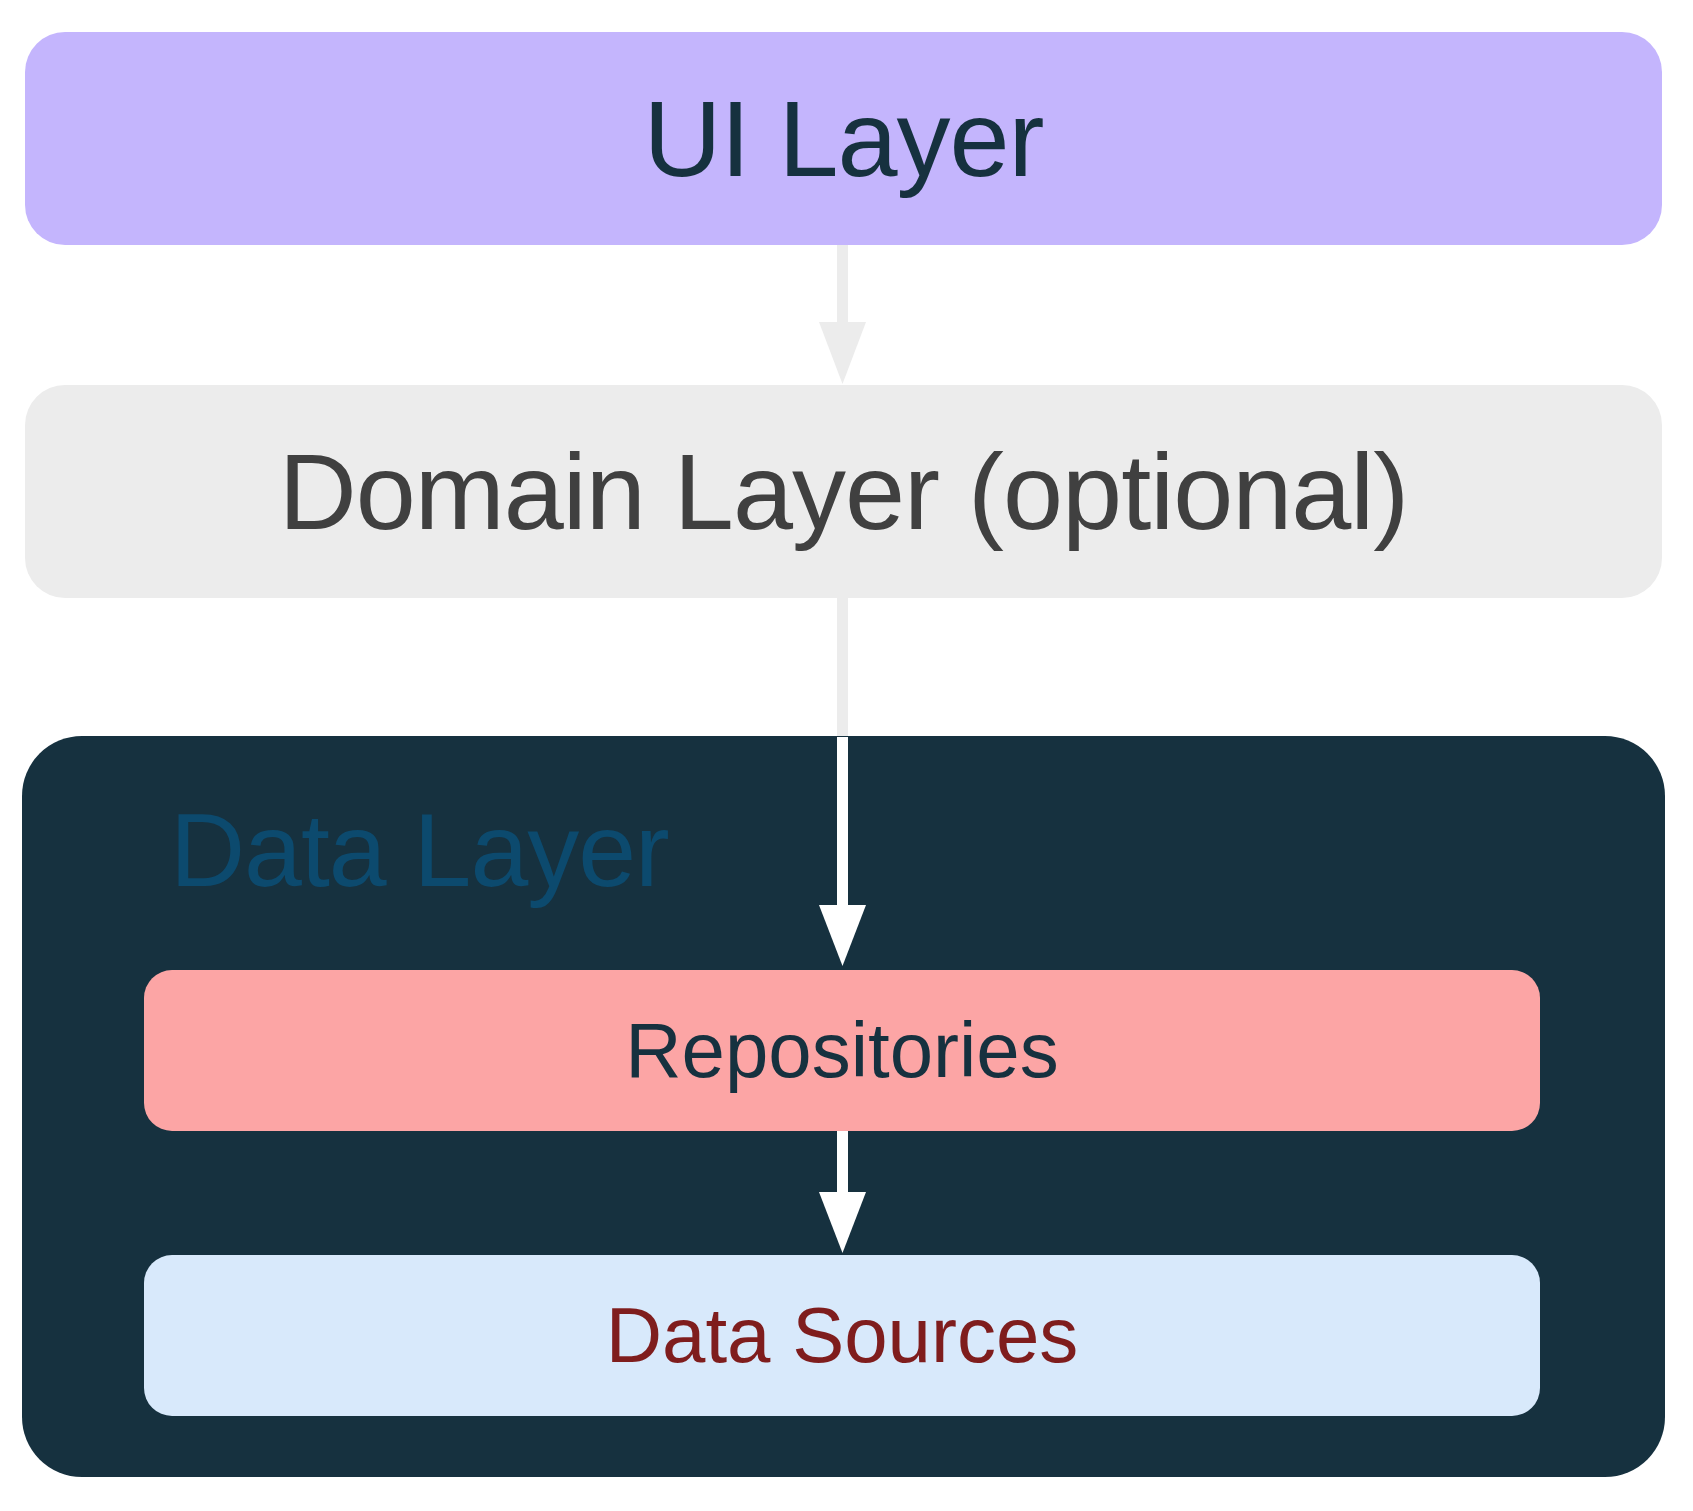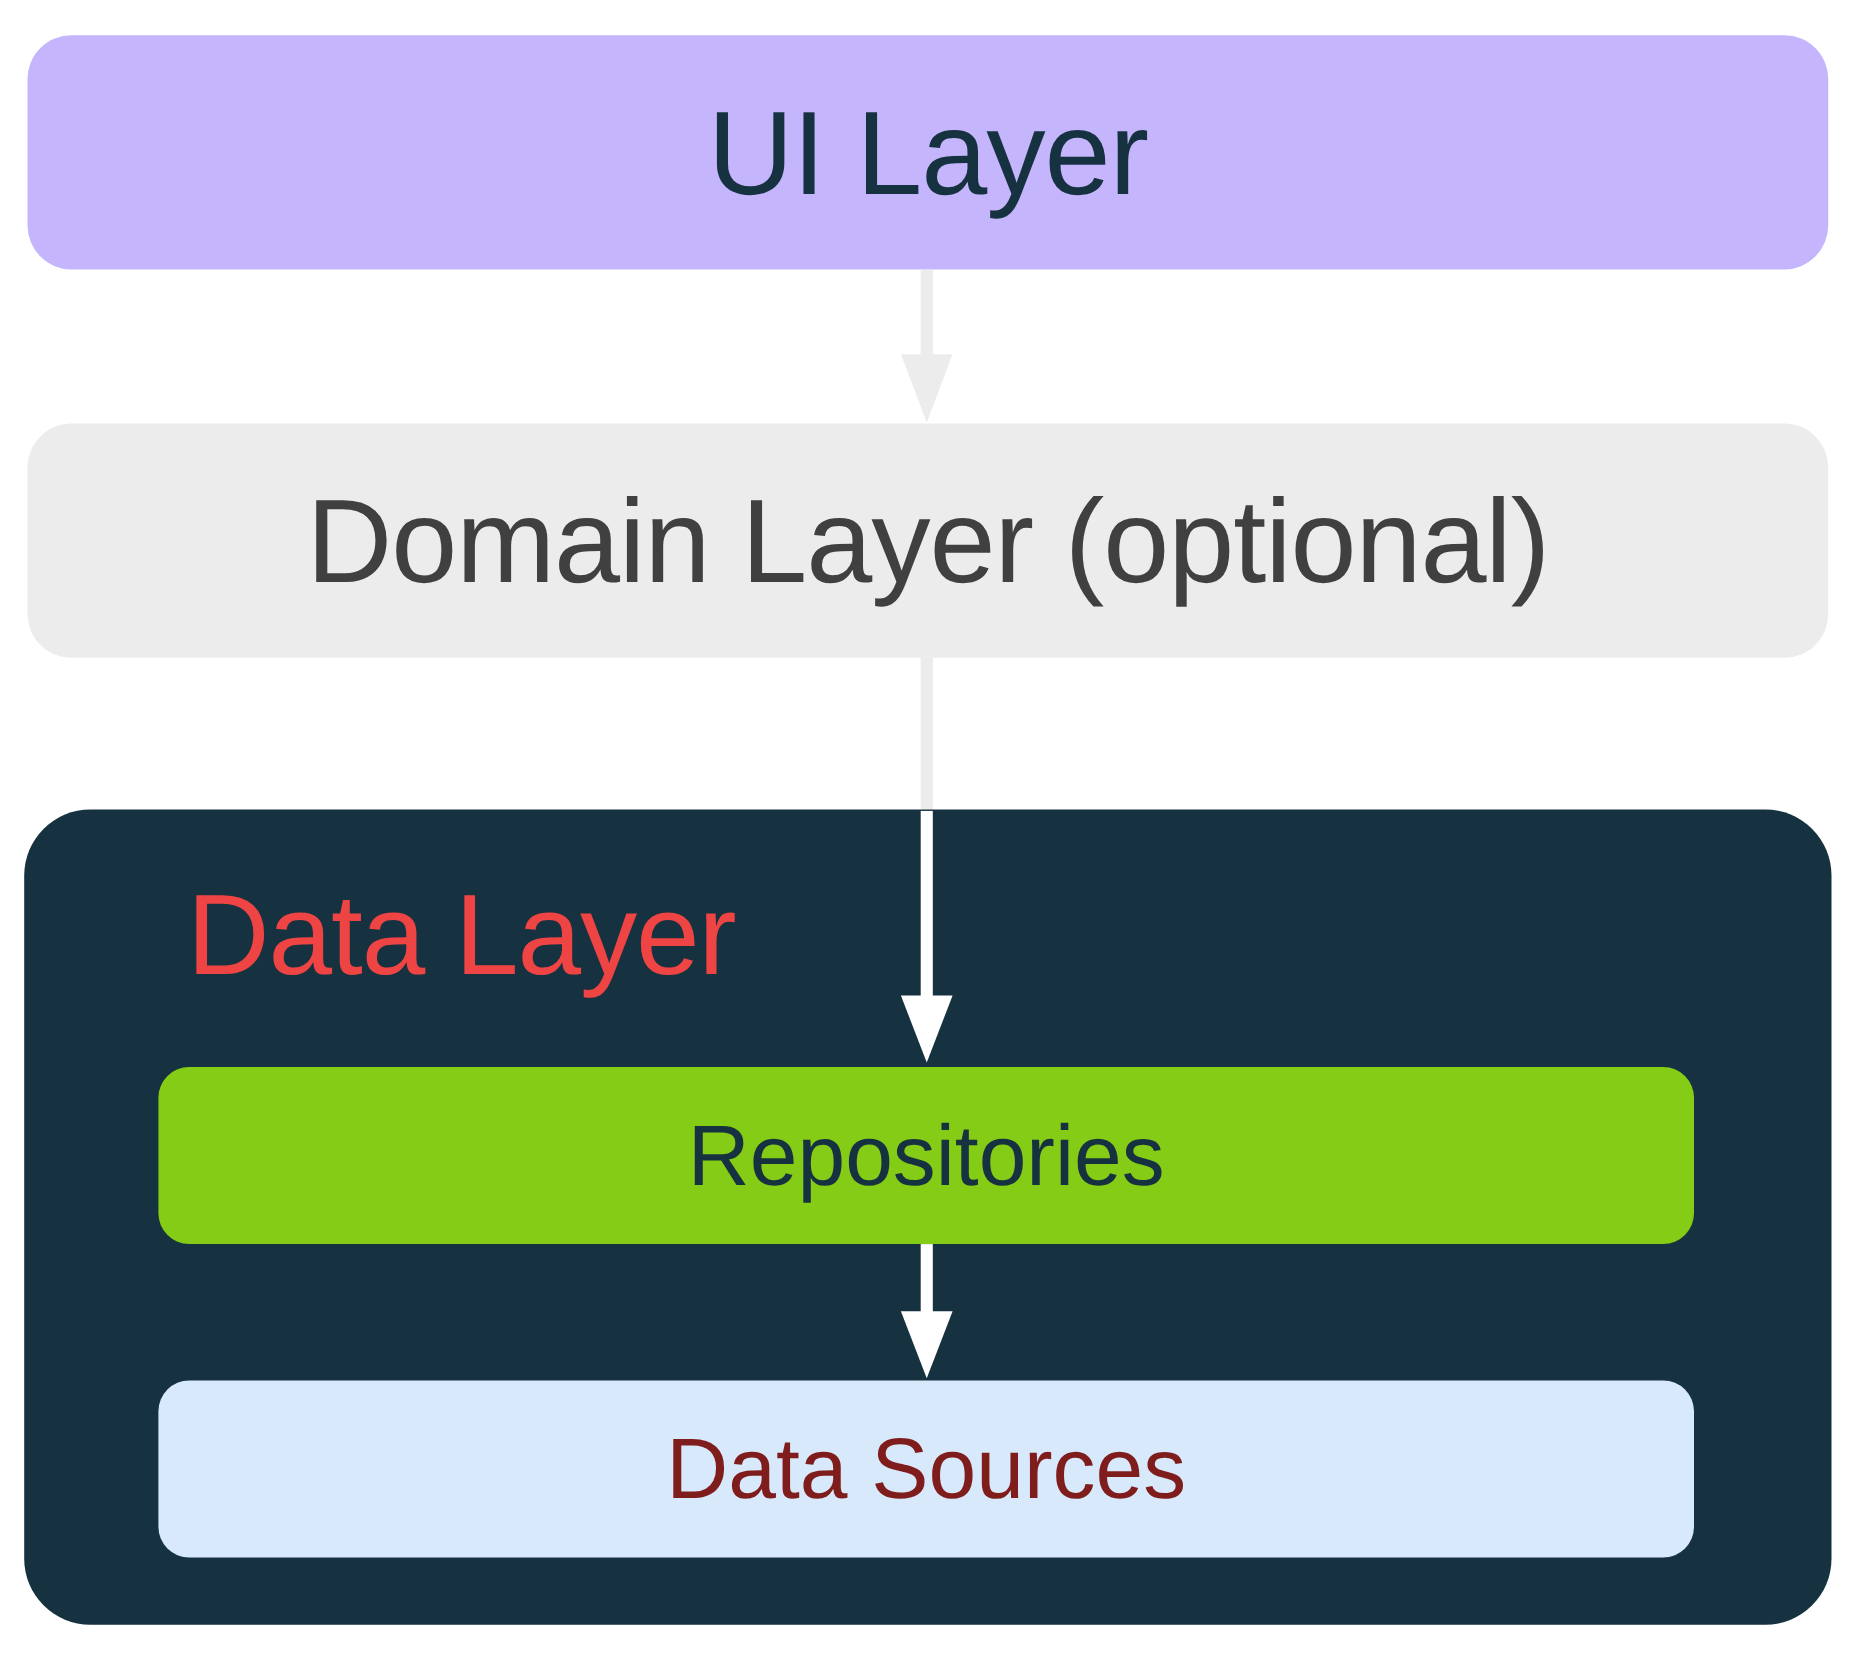--- a/index.html
+++ b/index.html
@@ -89,28 +89,28 @@
   </svg>
 
   <div class="box layer-box box-domain" style="background-color: rgb(236, 236, 236);">
     <span class="label" style="color: #404040;">Domain Layer (optional)</span>
   </div>
 
   <div class="arrow-seg" style="left: 837px; top: 598px; width: 11px; height: 139px; background-color: rgb(236, 236, 236);"></div>
 
   <div class="box box-data-layer" style="background-color: rgb(22, 49, 63);"></div>
 
-  <div class="data-layer-title" style="color: #ef4444;">Data Layer</div>
+  <div class="data-layer-title" style="color: #0c4a6e;">Data Layer</div>
 
   <svg class="arrow-svg" style="left:816px; top:737px;" width="53" height="230" viewBox="0 0 53 230">
     <rect x="21" y="0" width="11" height="169" fill="#FFFFFF"></rect>
     <polygon points="3,168 50,168 26.5,229" fill="#FFFFFF"></polygon>
   </svg>
 
-  <div class="box inner-box box-repositories" style="background-color: #84cc16;">
+  <div class="box inner-box box-repositories" style="background-color: #fca5a5;">
     <span class="label" style="color: rgb(22, 49, 63);">Repositories</span>
   </div>
 
   <svg class="arrow-svg" style="left:816px; top:1131px;" width="53" height="123" viewBox="0 0 53 123">
     <rect x="21" y="0" width="11" height="62" fill="#FFFFFF"></rect>
     <polygon points="3,61 50,61 26.5,122" fill="#FFFFFF"></polygon>
   </svg>
 
   <div class="box inner-box box-data-sources" style="background-color: rgb(216, 233, 251);">
     <span class="label" style="color: #7f1d1d;">Data Sources</span>

